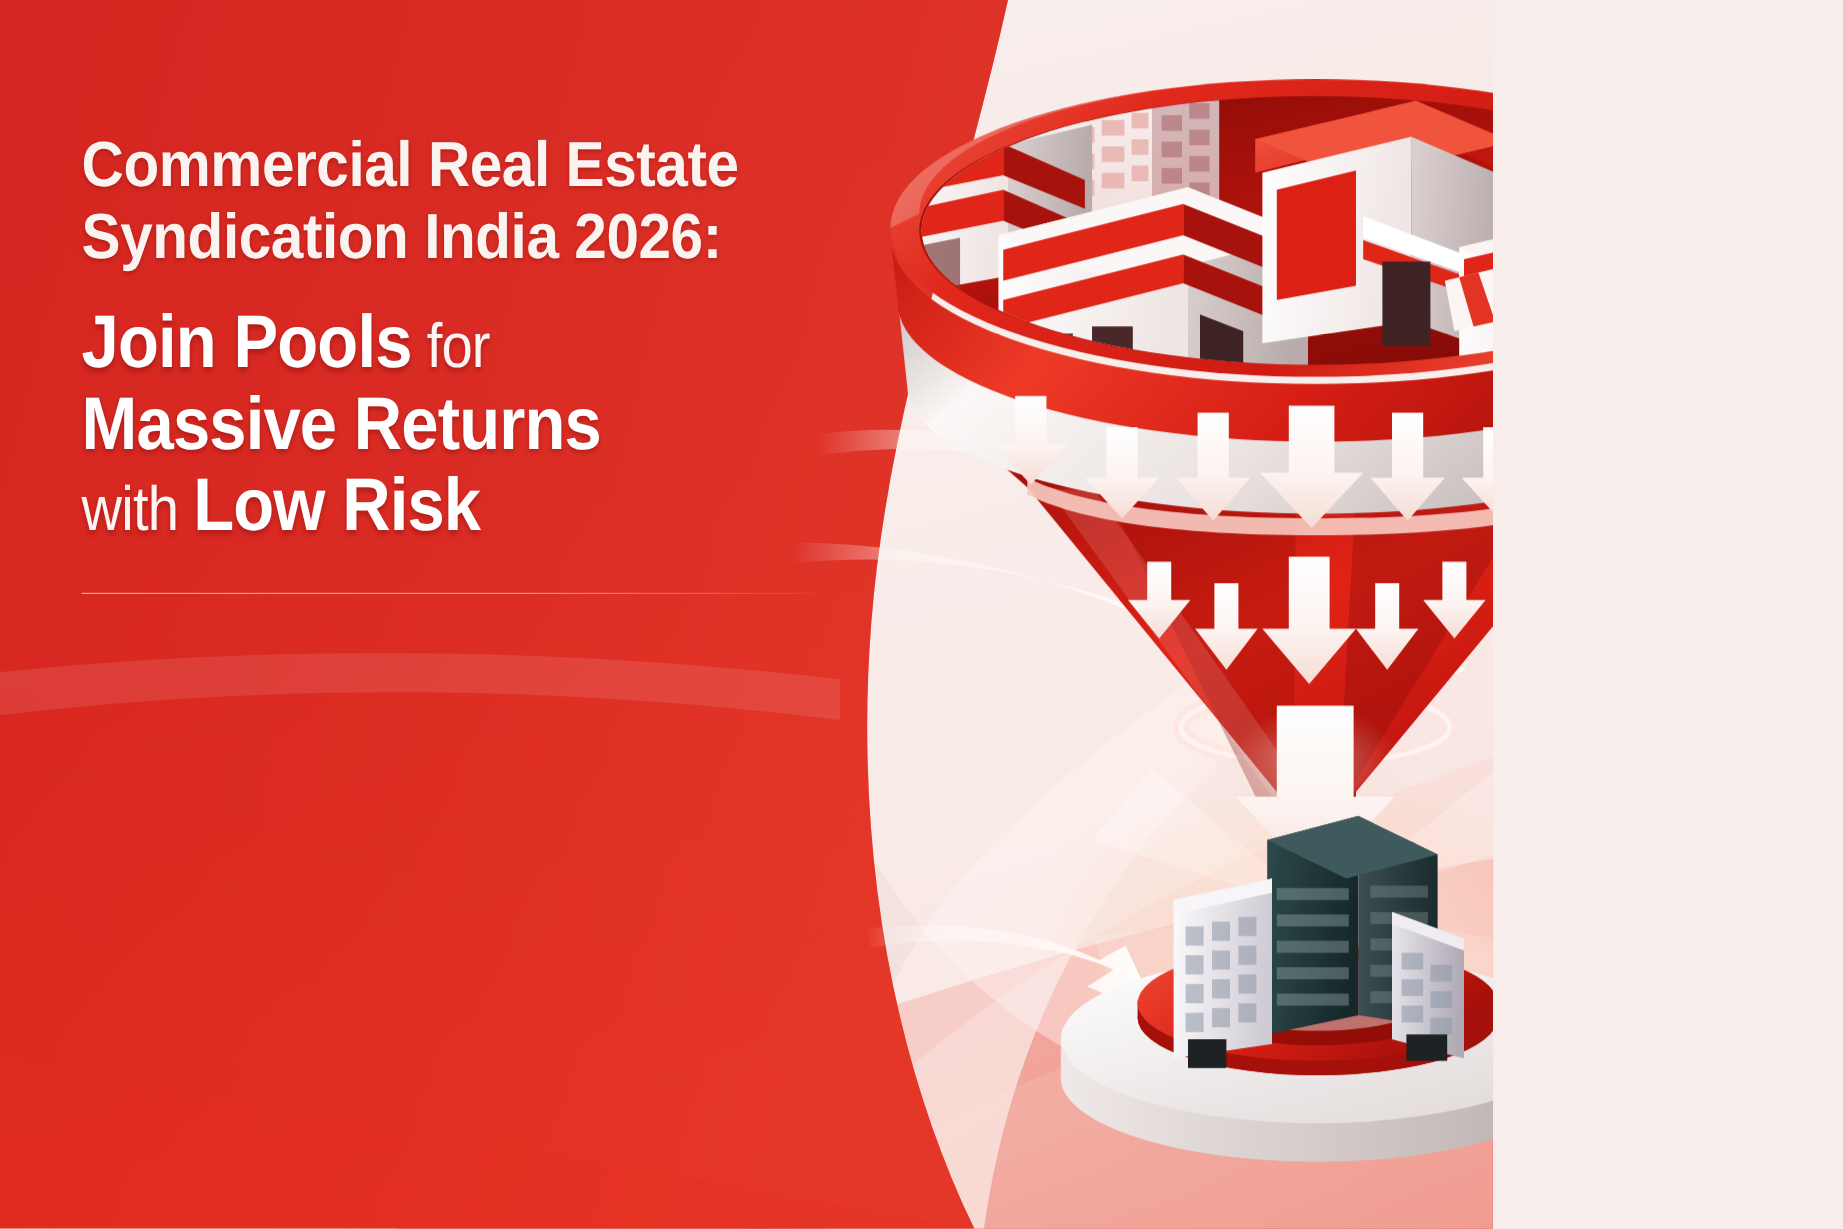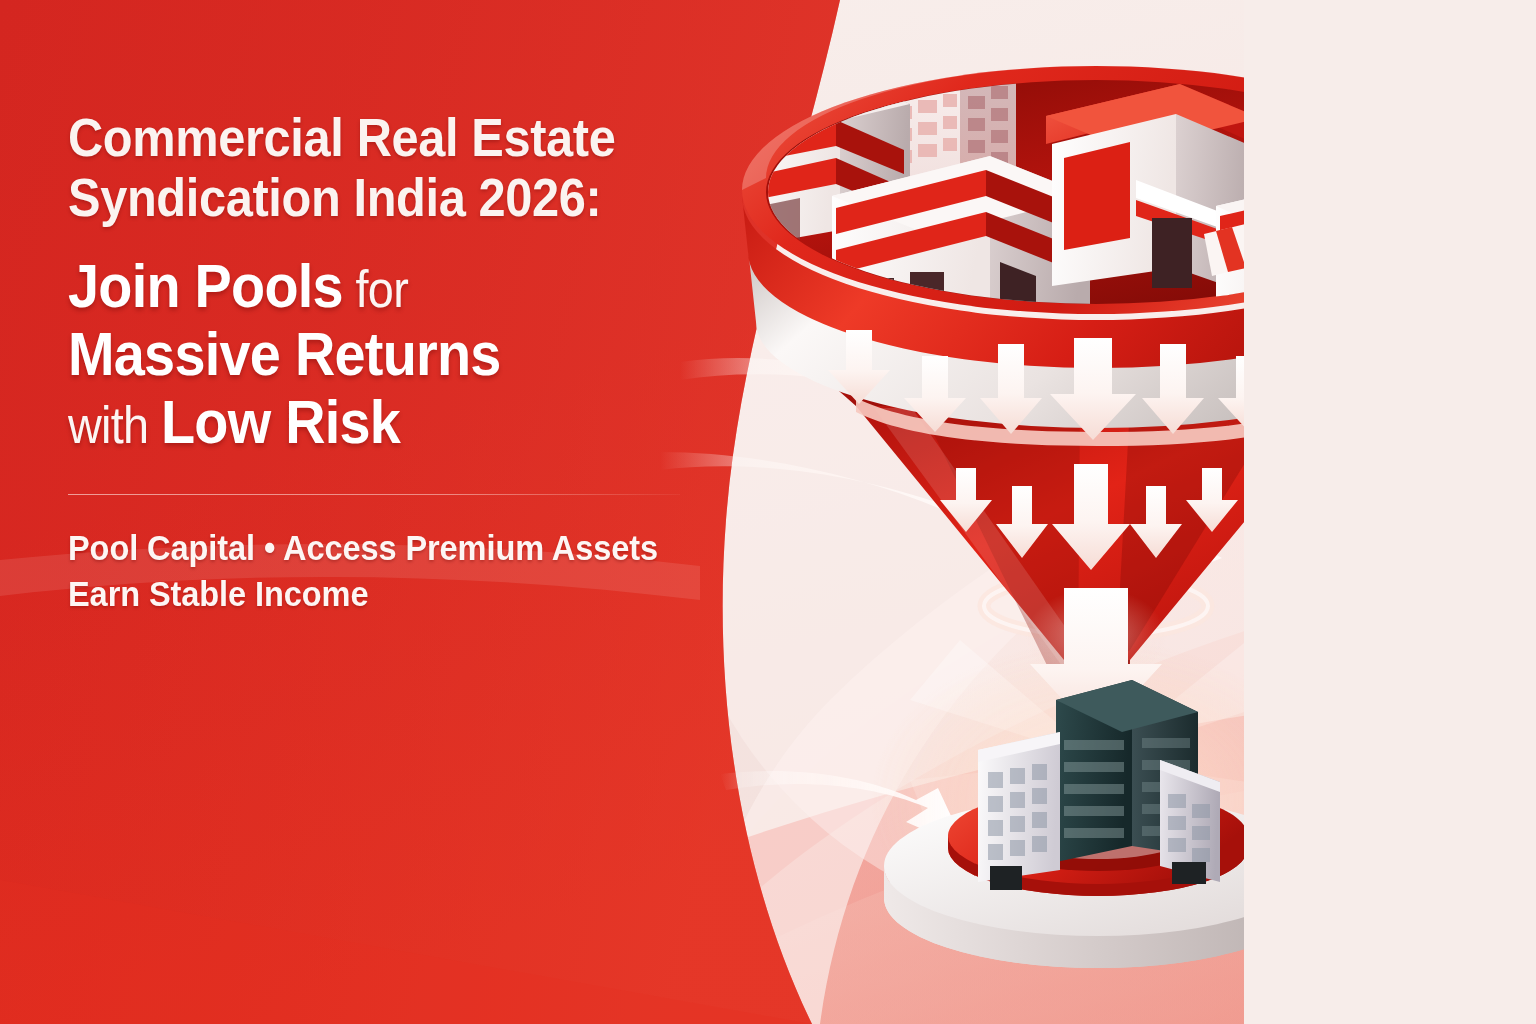--- a/index.html
+++ b/index.html
@@ -144,24 +144,20 @@
       <span class="ln">
         <span>Massive Returns</span>
       </span>
       <span class="ln">
         <span class="lite">with</span><span style="margin-left:14px">Low Risk</span>
       </span>
     </div>
 
     <div class="divider"></div>
 
-    <div class="sub-wrap">
-      <div class="subline">Pool Capital • Access Premium Assets</div>
-      <div class="subline">Earn Stable Income</div>
-    </div>
   </div>
 
   <div class="illus">
   <svg width="876" height="1024" viewBox="0 0 876 1024">
     <defs>
 
       <linearGradient id="rimTop" x1="0" y1="0" x2="1" y2="0.4">
         <stop offset="0" stop-color="#F05A46"></stop>
         <stop offset="0.30" stop-color="#E0281C"></stop>
         <stop offset="0.72" stop-color="#D11B12"></stop>

